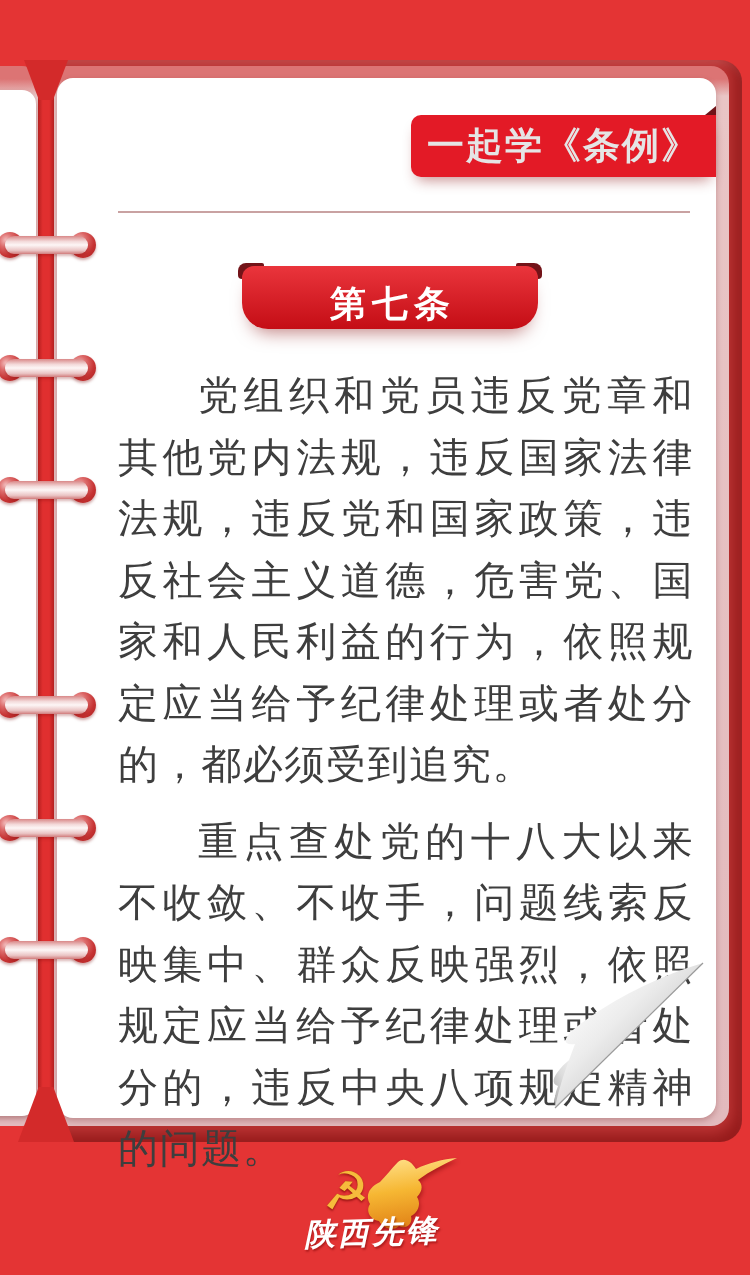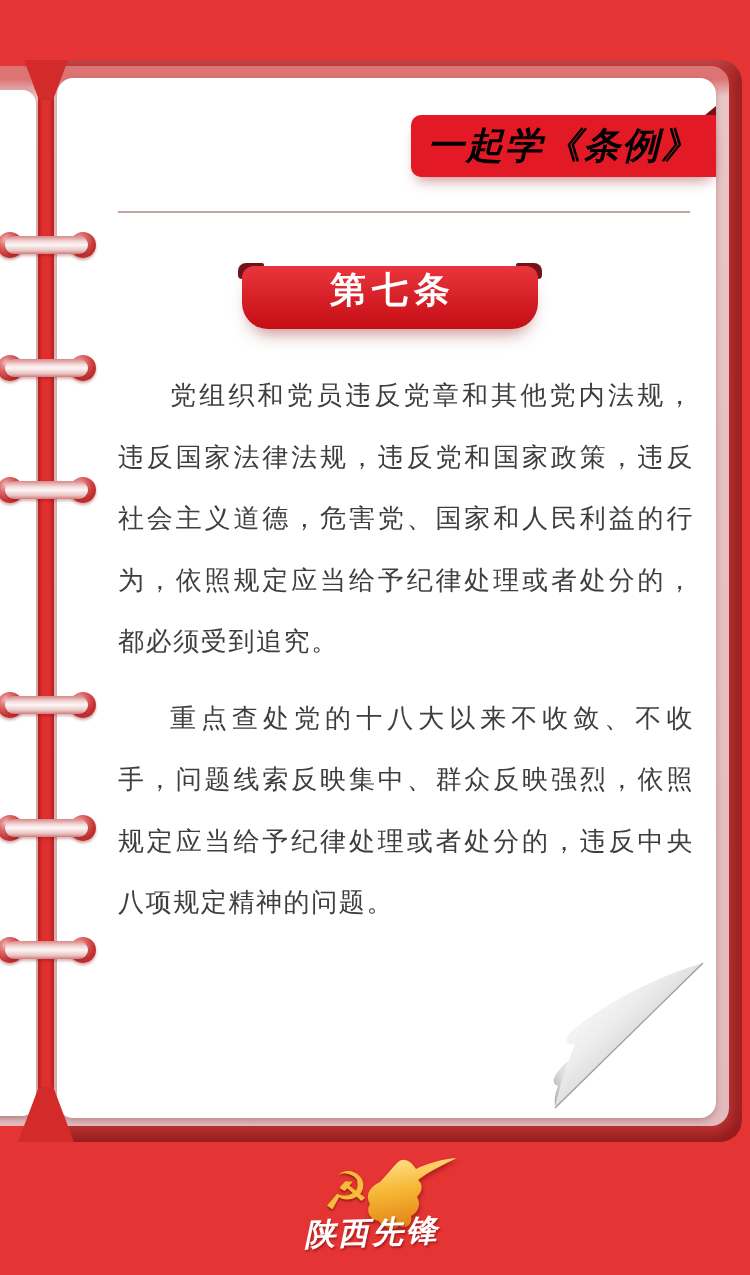--- a/index.html
+++ b/index.html
@@ -64,44 +64,44 @@
     position:absolute;right:0;top:37px;width:305px;height:62px;
     background:#e31a26;border-radius:10px 0 0 10px;
     box-shadow:0 9px 14px -6px rgba(130,0,0,.45);
     display:flex;align-items:center;justify-content:center;
   }
   .header-tag::after{ 
     content:"";position:absolute;top:-9px;right:0;width:11px;height:9px;
     background:#701318;clip-path:polygon(0 100%,100% 100%,100% 0);
   }
   .header-tag .tag-text{
-    color:#000000;font-size:37px;font-weight:bold;letter-spacing:2px;line-height:62px;white-space:nowrap;font-style:italic;
+    color:#e5e5e5;font-size:37px;font-weight:bold;letter-spacing:2px;line-height:62px;white-space:nowrap;
   }
   .divider{
     position:absolute;left:61px;top:133px;width:572px;height:2px;background:#c9a2a2;
   }
   .ribbon{position:absolute;left:183px;top:185px;width:300px;height:66px;}
   .ribbon .wedge{
     position:absolute;top:0;width:26px;height:16px;background:#731419;
   }
   .ribbon .wedge.wl{left:-2px;border-radius:8px 2px 0 4px;}
   .ribbon .wedge.wr{right:-2px;border-radius:2px 8px 4px 0;}
   .ribbon .ribbon-body{
     position:absolute;left:2px;right:2px;top:3px;bottom:0;
     background:linear-gradient(180deg,#ea353c,#c40d15);
     border-radius:12px 12px 26px 26px;
     box-shadow:0 12px 18px -9px rgba(130,0,0,.5);
-    display:flex;align-items:flex-start;justify-content:center;
+    display:flex;align-items:flex-end;justify-content:center;
   }
   .ribbon .ribbon-text{color:#fff;font-size:36px;font-weight:bold;letter-spacing:6px;text-indent:6px;}
   .article{
     position:absolute;left:61px;top:287px;width:576px;color:#3e3e3e;
   }
   .article p{
-    margin:0;font-size:26px;line-height:61.5px;letter-spacing:1.6px;
+    margin:0;font-size:40px;line-height:61.5px;letter-spacing:1.6px;
     text-indent:2em;text-align:justify;word-break:break-all;
   }
   .article p + p{margin-top:15px;}
   
   .curl{position:absolute;right:0;bottom:0;width:175px;height:175px;}
   
   .map-svg{position:absolute;left:356px;top:1156px;width:104px;height:78px;
     filter:drop-shadow(1px 3px 2px rgba(110,0,0,.45));}
   .emblem{
     position:absolute;left:318px;top:1163px;width:56px;height:56px;

